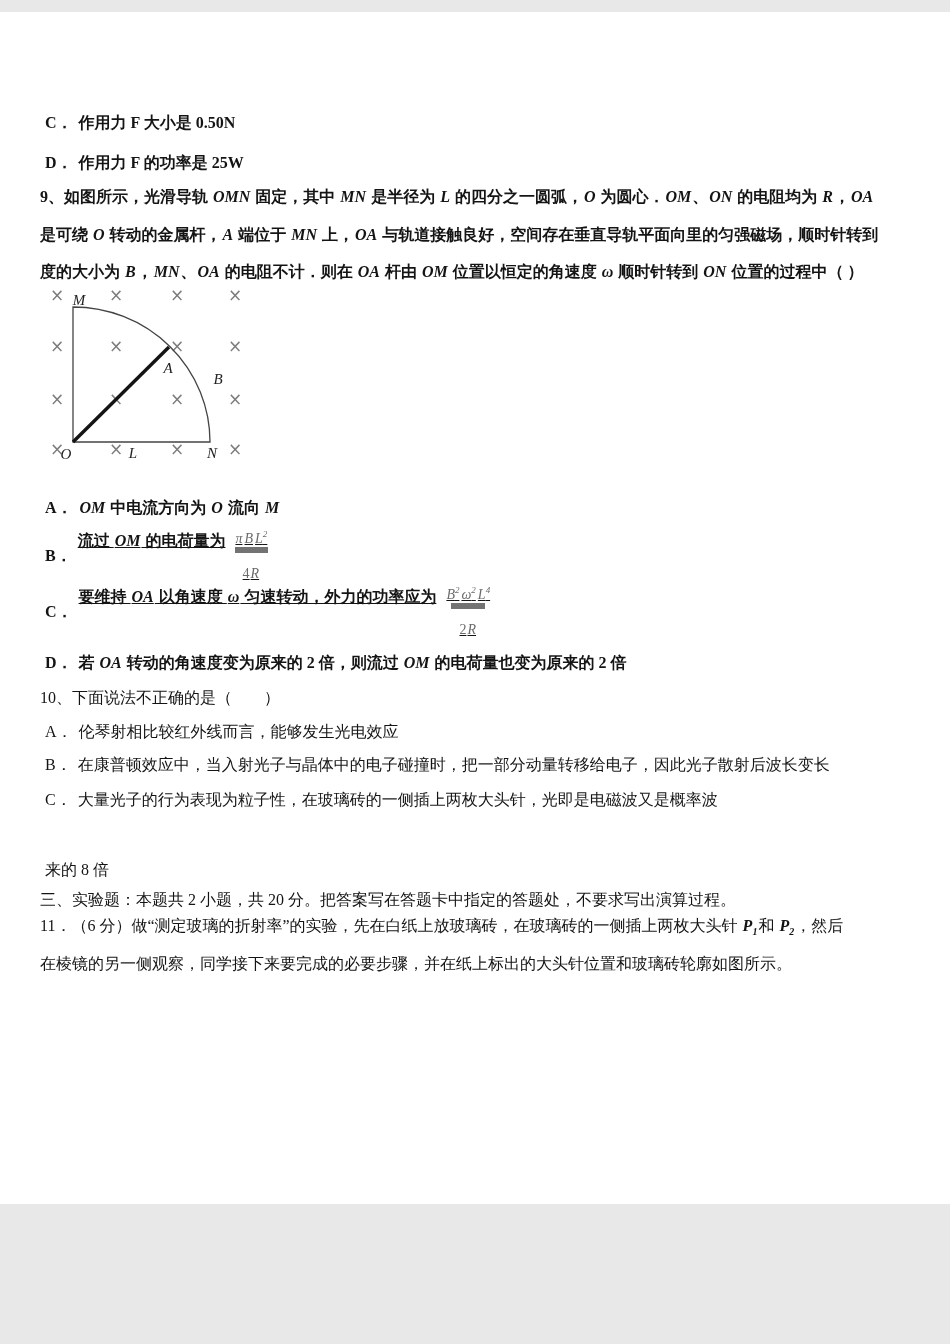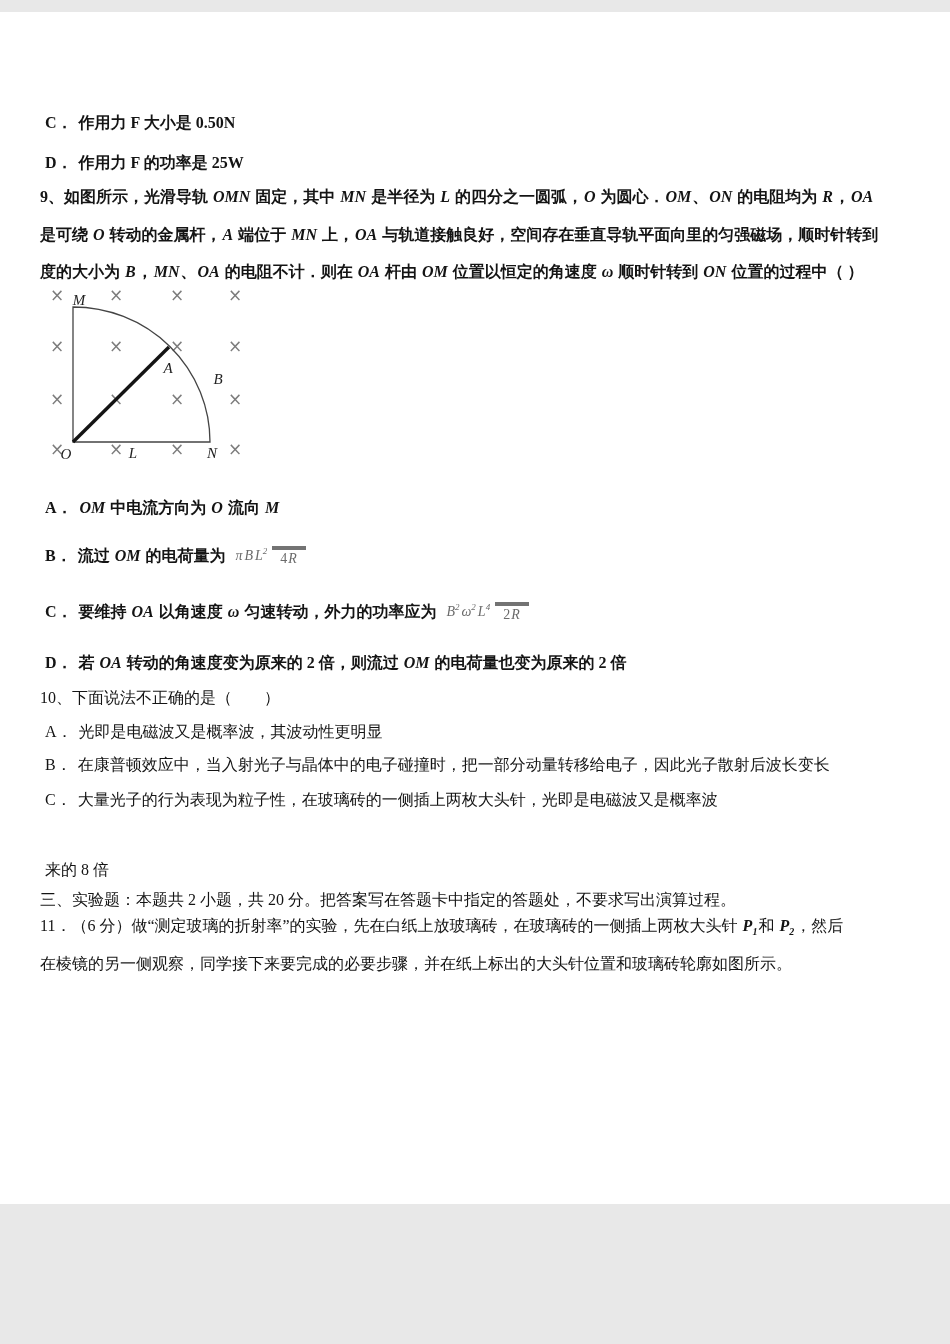--- a/index.html
+++ b/index.html
@@ -19,32 +19,32 @@
     white-space:nowrap;
     line-height:20px;
   }
   .indent{left:45px;}
   .bold{font-weight:bold;}
   .lbl{margin-right:6px;}
   .v{font-style:italic;font-weight:bold;padding:0 1px;}
   sup{font-size:10px;line-height:0;}
   sub{font-size:10px;line-height:0;}
   .opt-math{display:flex;align-items:center;height:48px;}
-  .opt-math .rich{display:inline-flex;align-items:flex-start;}
+  .opt-math .rich{display:inline-flex;align-items:flex-start;text-decoration:underline;}
   .opt-math .rich>span{white-space:pre;}
   .frac{
-    display:inline-flex;flex-direction:row;align-items:center;
+    display:inline-flex;flex-direction:column;align-items:center;
     vertical-align:middle;
     color:#6b6b6b;
     font-weight:normal;
     font-size:14px;line-height:15px;
     margin-left:5px;
   }
   .frac .num{padding:0 4px 1px 4px;}
-  .frac .den{border-top:4px solid #737373;padding:1px 8px 0 8px;}
+  .frac .den{border-top:6px solid #737373;padding:13px 8px 0 8px;}
   .frac .v{font-weight:normal;}
   .frac sup{font-size:9px;}
   .figure{position:absolute;left:40px;top:276px;}
   .cross{
     font-family:"DejaVu Sans","Liberation Sans",sans-serif;
     font-size:17px;fill:#7d7d7d;
     text-anchor:middle;dominant-baseline:central;
   }
   .figlbl{
     font-family:"Liberation Serif","DejaVu Serif",serif;
@@ -121,21 +121,21 @@
         <span> 匀速转动，外力的功率应为</span>
         <span class="frac"><span class="num"><span class="v">B<sup>2</sup></span><span class="v">ω<sup>2</sup></span><span class="v">L<sup>4</sup></span></span><span class="den"><span>2</span><span class="v">R</span></span></span>
       </span>
   </div>
   <div class="line indent bold" style="top:641px">
     <span class="lbl">D．</span><span class="rich"><span>若 </span><span class="v">OA</span><span> 转动的角速度变为原来的 2 倍，则流过 </span><span class="v">OM</span><span> 的电荷量也变为原来的 2 倍</span></span>
   </div>
 
   <div class="line" style="top:676px"><span class="rich"><span>10、下面说法不正确的是（　　）</span></span></div>
   <div class="line indent" style="top:710px">
-    <span class="lbl">A．</span><span class="rich"><span>光即是电磁波又是概率波，其波动性更明显</span></span>
+    <span class="lbl">A．</span><span class="rich"><span>伦琴射相比较红外线而言，能够发生光电效应</span></span>
   </div>
   <div class="line indent" style="top:743px">
     <span class="lbl">B．</span><span class="rich"><span>在康普顿效应中，当入射光子与晶体中的电子碰撞时，把一部分动量转移给电子，因此光子散射后波长变长</span></span>
   </div>
   <div class="line indent" style="top:778px">
     <span class="lbl">C．</span><span class="rich"><span>大量光子的行为表现为粒子性，在玻璃砖的一侧插上两枚大头针，光即是电磁波又是概率波</span></span>
   </div>
   <div class="line indent" style="top:848px"><span class="rich"><span>来的 8 倍</span></span></div>
 
   <div class="line" style="top:878px"><span class="rich"><span>三、实验题：本题共 2 小题，共 20 分。把答案写在答题卡中指定的答题处，不要求写出演算过程。</span></span></div>

